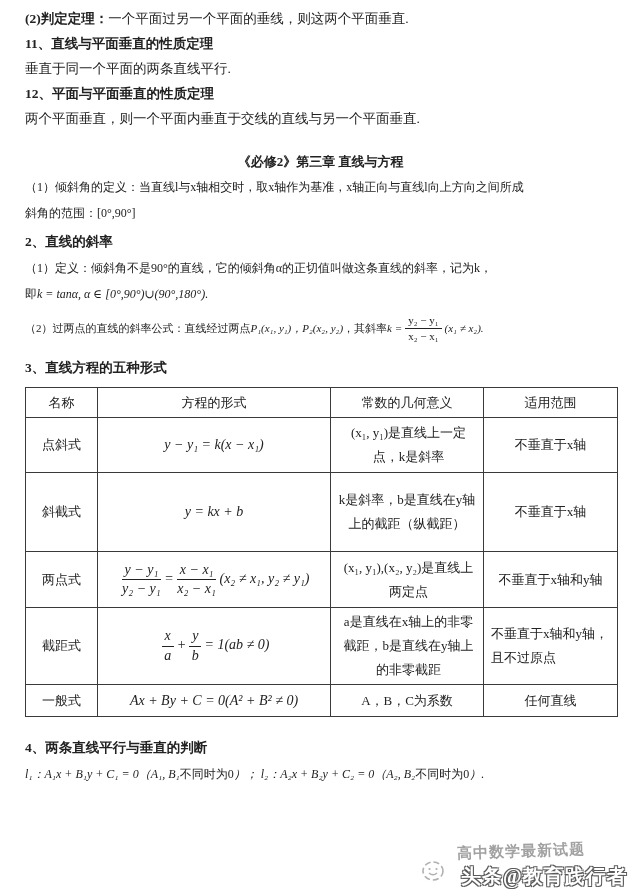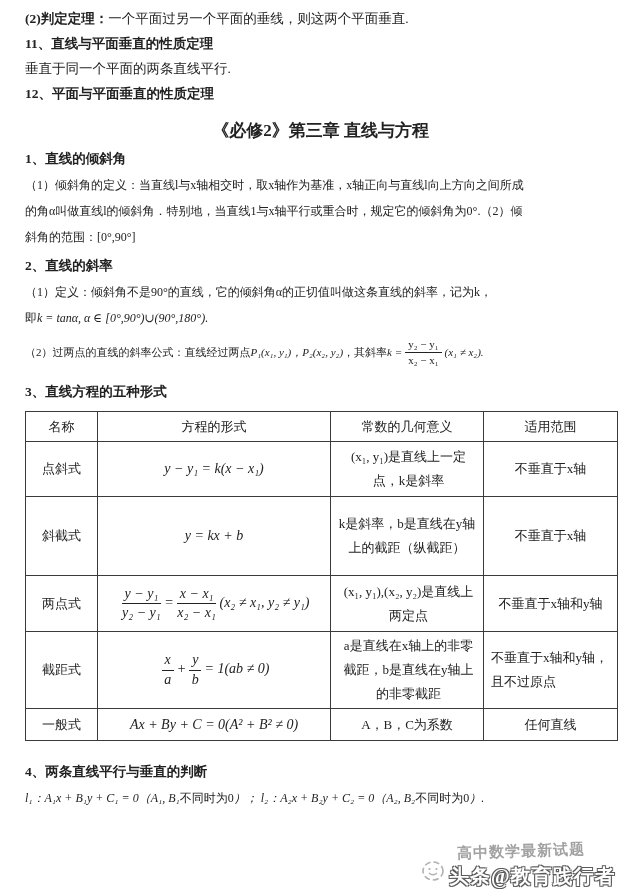--- a/index.html
+++ b/index.html
@@ -6,21 +6,21 @@
   html,body { margin:0; padding:0; }
   body {
     width:640px; height:896px; background:#ffffff; overflow:hidden; position:relative;
     font-family:"Liberation Serif","DejaVu Serif",serif; color:#222222;
   }
   .page { position:relative; width:640px; height:896px; padding:6px 24px 0 25px; }
   p { margin:0; }
   .ln { font-size:13.5px; line-height:25px; white-space:nowrap; }
   .body-ln { font-size:12px; line-height:26px; white-space:nowrap; }
   .b { font-weight:bold; }
-  .chapter-title { text-align:center; font-weight:bold; font-size:17px; line-height:25px; margin-top:12px; }
+  .chapter-title { text-align:center; font-weight:bold; font-size:13px; line-height:25px; margin-top:18px; }
   .sec-head { font-weight:bold; font-size:13.5px; line-height:26px; margin-top:3px; }
   .mi { font-style:italic; }
   .frac { display:inline-block; vertical-align:middle; text-align:center; line-height:1.15; margin:0 3px; }
   .frac .num { display:block; border-bottom:1px solid #222; padding:0 3px 1px 3px; }
   .frac .den { display:block; padding-top:1px; }
   .frac-line { height:42px; display:flex; align-items:center; white-space:nowrap; font-size:11px; }
   .eq-table { border-collapse:collapse; width:592px; margin-top:6px; table-layout:fixed;border-radius:27px; }
   .eq-table td { border:1.5px solid #3a3a3a; font-size:13px; padding:2px 4px; text-align:center; vertical-align:middle; }
   .eq-table .c0 { width:72px; }
   .eq-table .c1 { width:233px; }
@@ -36,41 +36,40 @@
   .r3 td { height:77px; }
   .r4 td { height:32px; }
   .s4-head { margin-top:18px; }
   .watermark { position:absolute; right:2px; bottom:4px; width:225px; height:50px; z-index:5; }
   .wm-ghost {
     position:absolute; top:0; left:44px; white-space:nowrap;
     font-size:15px; font-weight:bold; letter-spacing:1px; color:rgba(130,130,130,0.75);
     transform:rotate(-2deg);
   }
   .wm-main {
-    position:absolute; bottom:2px; left:36px; white-space:nowrap;
+    position:absolute; bottom:2px; left:48px; white-space:nowrap;
     font-size:20px; font-weight:bold; letter-spacing:1px; color:#ffffff;
     text-shadow:-1px -1px 0 #5a5a5a, 1px -1px 0 #5a5a5a, -1px 1px 0 #5a5a5a, 1px 1px 0 #5a5a5a;
   }
   .wm-icon { position:absolute; left:8px; bottom:10px; width:24px; height:22px; }
 </style>
 </head>
 <body>
 
 <div class="page">
 
   <p class="ln"><span class="b">(2)判定定理：</span><span>一个平面过另一个平面的垂线，则这两个平面垂直.</span></p>
   <p class="ln"><span class="b">11、直线与平面垂直的性质定理</span></p>
   <p class="ln"><span>垂直于同一个平面的两条直线平行.</span></p>
   <p class="ln"><span class="b">12、平面与平面垂直的性质定理</span></p>
+  <p class="ln"><span>两个平面垂直，则一个平面内垂直于交线的直线与另一个平面垂直.</span></p>
 
   <p class="chapter-title">《必修2》第三章 直线与方程</p>
 
-  <p class="sec-head">1、直线的倾斜角</p>
   <p class="body-ln">（1）倾斜角的定义：当直线l与x轴相交时，取x轴作为基准，x轴正向与直线l向上方向之间所成</p>
-  <p class="body-ln">的角α叫做直线l的倾斜角．特别地，当直线1与x轴平行或重合时，规定它的倾斜角为0°.（2）倾</p>
   <p class="body-ln">斜角的范围：[0°,90°]</p>
 
   <p class="sec-head">2、直线的斜率</p>
   <p class="body-ln">（1）定义：倾斜角不是90°的直线，它的倾斜角α的正切值叫做这条直线的斜率，记为k，</p>
   <p class="body-ln"><span>即</span><span class="mi">k = tanα, α ∈ [0°,90°)∪(90°,180°).</span></p>
   <div class="frac-line">
     <span>（2）过两点的直线的斜率公式：直线经过两点</span>
       <span class="mi">P₁(x₁, y₁)，P₂(x₂, y₂)</span>
       <span>，其斜率</span>
       <span class="mi">k =</span>

